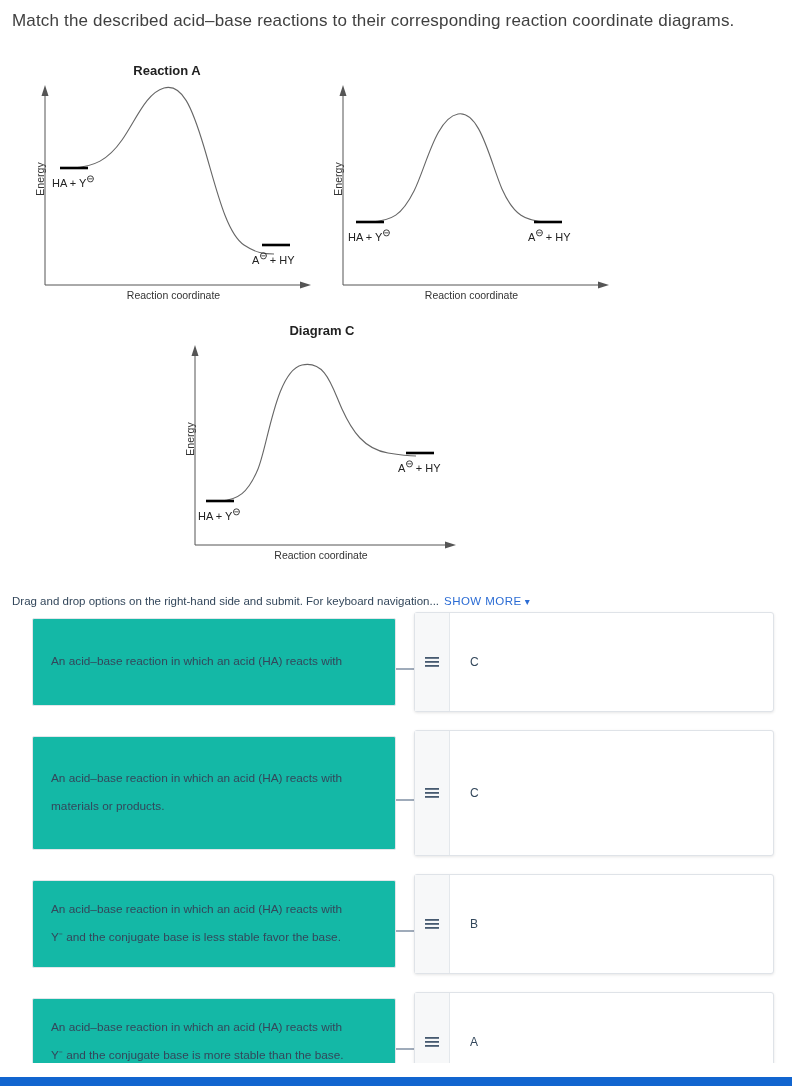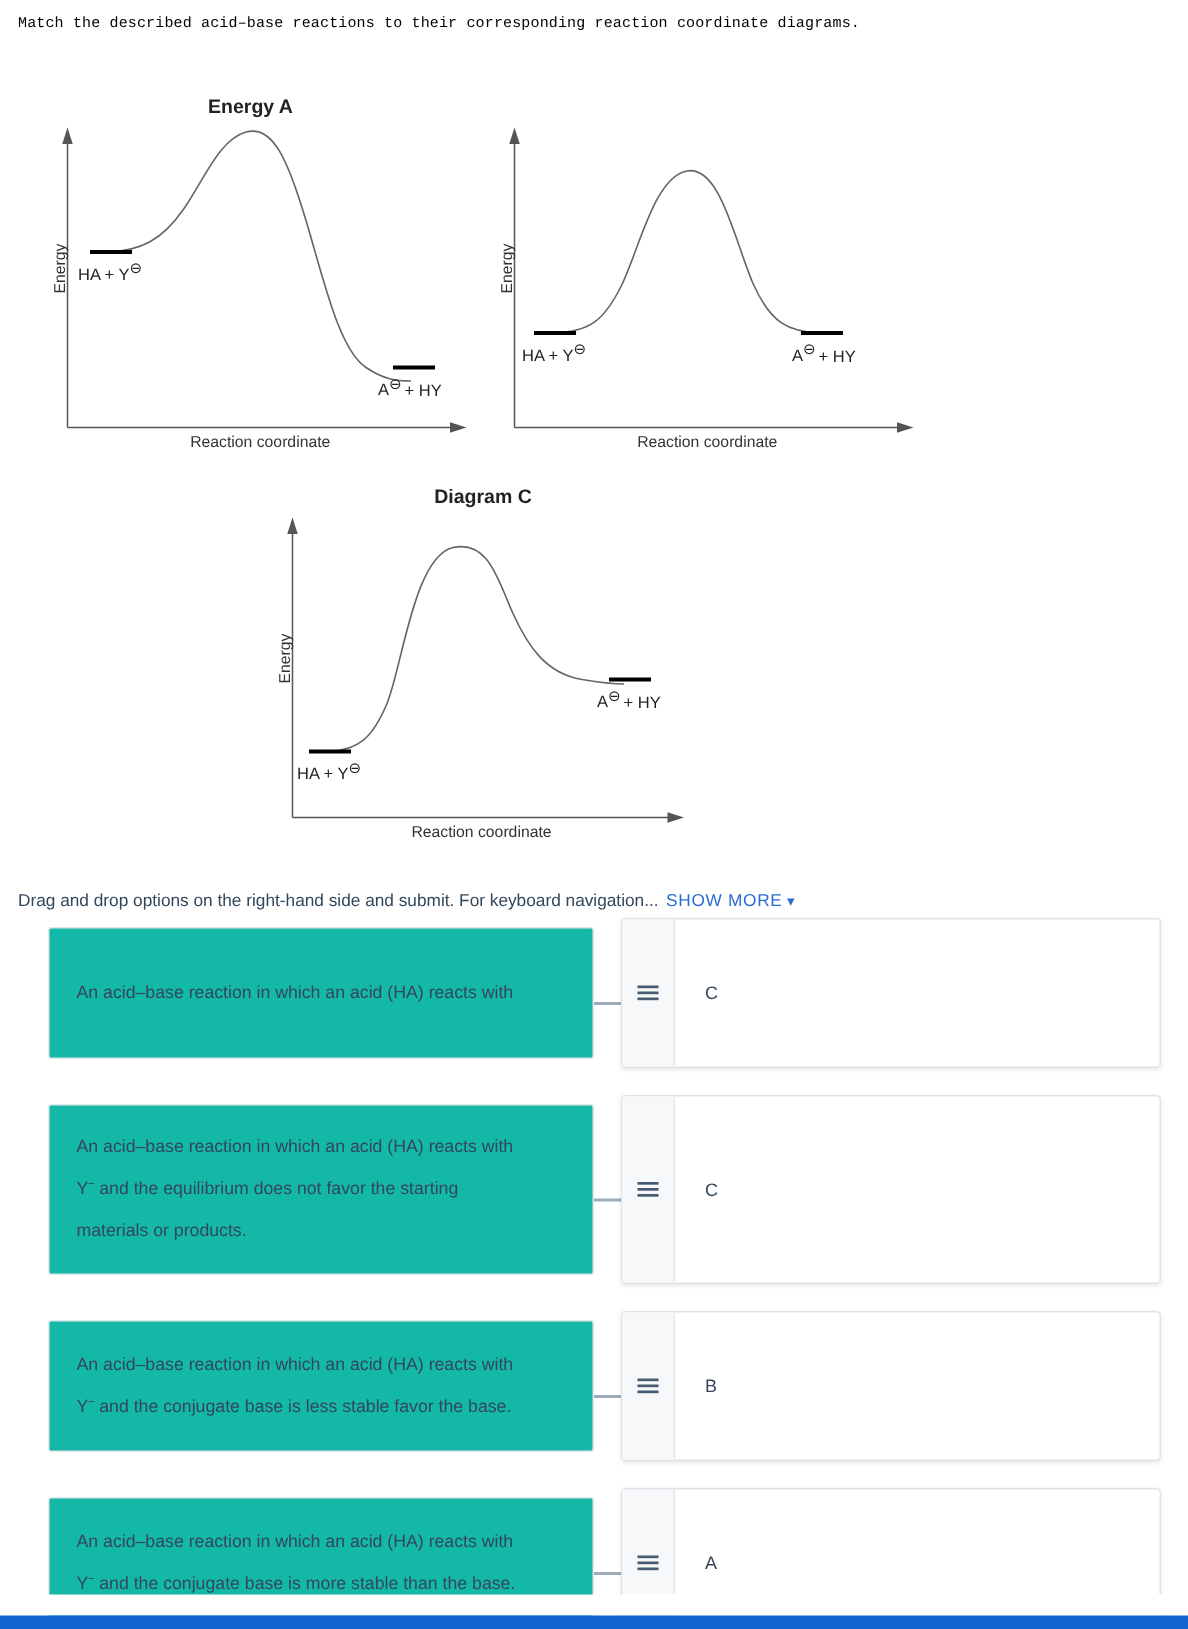--- a/index.html
+++ b/index.html
@@ -14,24 +14,23 @@
     font-family: "Liberation Sans", sans-serif;
     color: #33475b;
     overflow: hidden;
   }
 
   
   .question-stem {
     position: absolute;
     left: 12px;
     top: 11px;
-    font-size: 10px;
-    color: #000000;
+    font-size: 17px;
+    color: #404040;
     letter-spacing: 0.01em;
-    font-family: Liberation Mono, monospace;
   }
 
   
   .figure-area {
     position: absolute;
     left: 0;
     top: 55px;
     width: 792px;
     height: 525px;
   }
@@ -199,21 +198,21 @@
   }
 </style>
 </head>
 <body>
 
 <div class="question-stem">Match the described acid–base reactions to their corresponding reaction coordinate diagrams.</div>
 
 <div class="figure-area">
 
   <div class="diagram" style="left:12px; top:0; width:310px; height:250px;">
-    <div class="diagram-title" style="top:8px;">Energy A</div>
+    <div class="diagram-title" style="top:8px;">Reaction A</div>
     <svg width="310" height="250" viewBox="0 0 310 250">
 
       <g>
         <line class="axis-line" x1="33" y1="40" x2="33" y2="230"></line>
         <polygon points="33,30 29.5,41 36.5,41" fill="#555555"></polygon>
       </g>
 
       <g>
         <line class="axis-line" x1="33" y1="230" x2="290" y2="230"></line>
         <polygon points="299,230 288,226.5 288,233.5" fill="#555555"></polygon>
@@ -327,21 +326,20 @@
       <div class="answer-body">
         <span class="answer-letter">C</span>
       </div>
     </div>
   </div>
 
   <div class="match-row row-h2">
     <div class="prompt-card">
       <div class="prompt-text">
         <div>An acid–base reaction in which an acid (HA) reacts with</div>
-        <div>Y⁻ and the equilibrium does not favor the starting</div>
         <div>materials or products.</div>
       </div>
     </div>
     <div class="connector"></div>
     <div class="answer-card">
       <div class="grip-gutter">
         <svg class="grip-icon" width="16" height="12" viewBox="0 0 16 12">
           <rect x="1" y="1" width="14" height="1.8" fill="#465a70"></rect>
           <rect x="1" y="5" width="14" height="1.8" fill="#465a70"></rect>
           <rect x="1" y="9" width="14" height="1.8" fill="#465a70"></rect>

